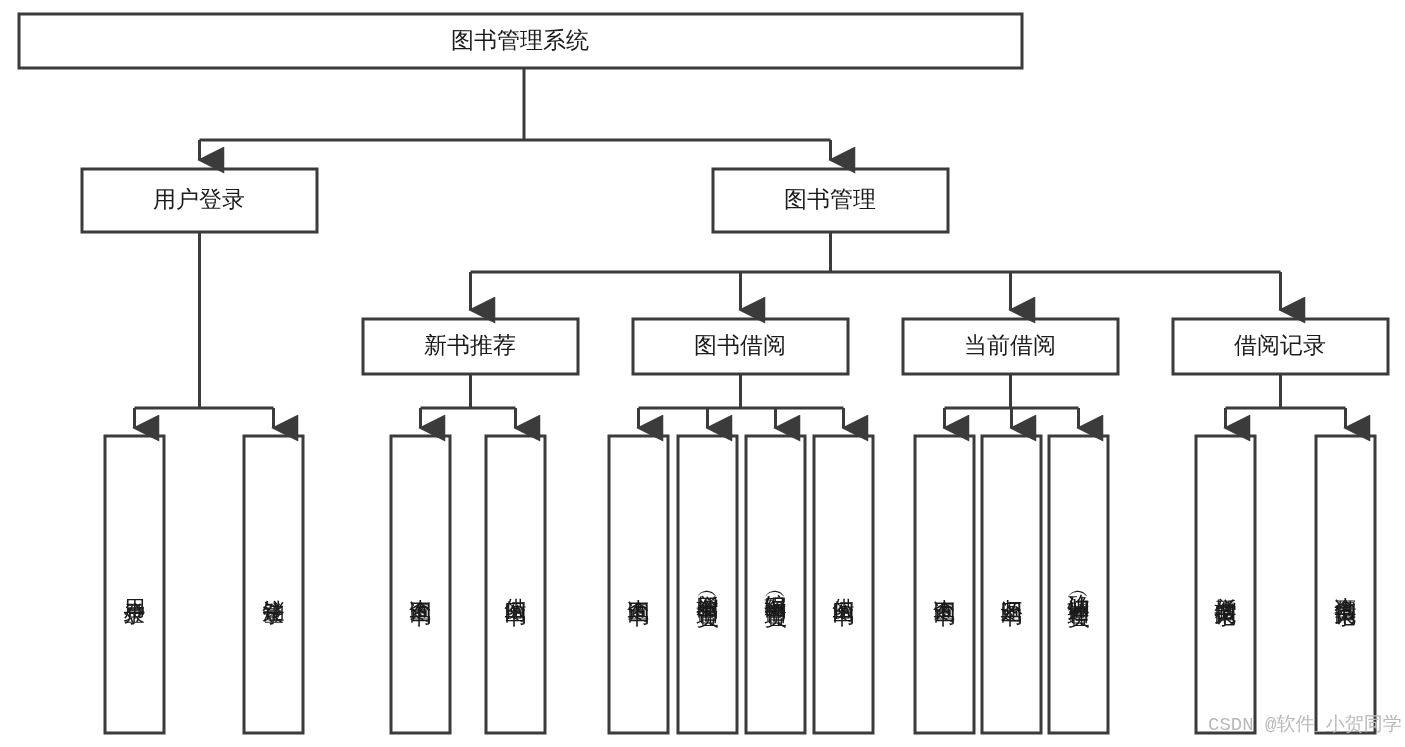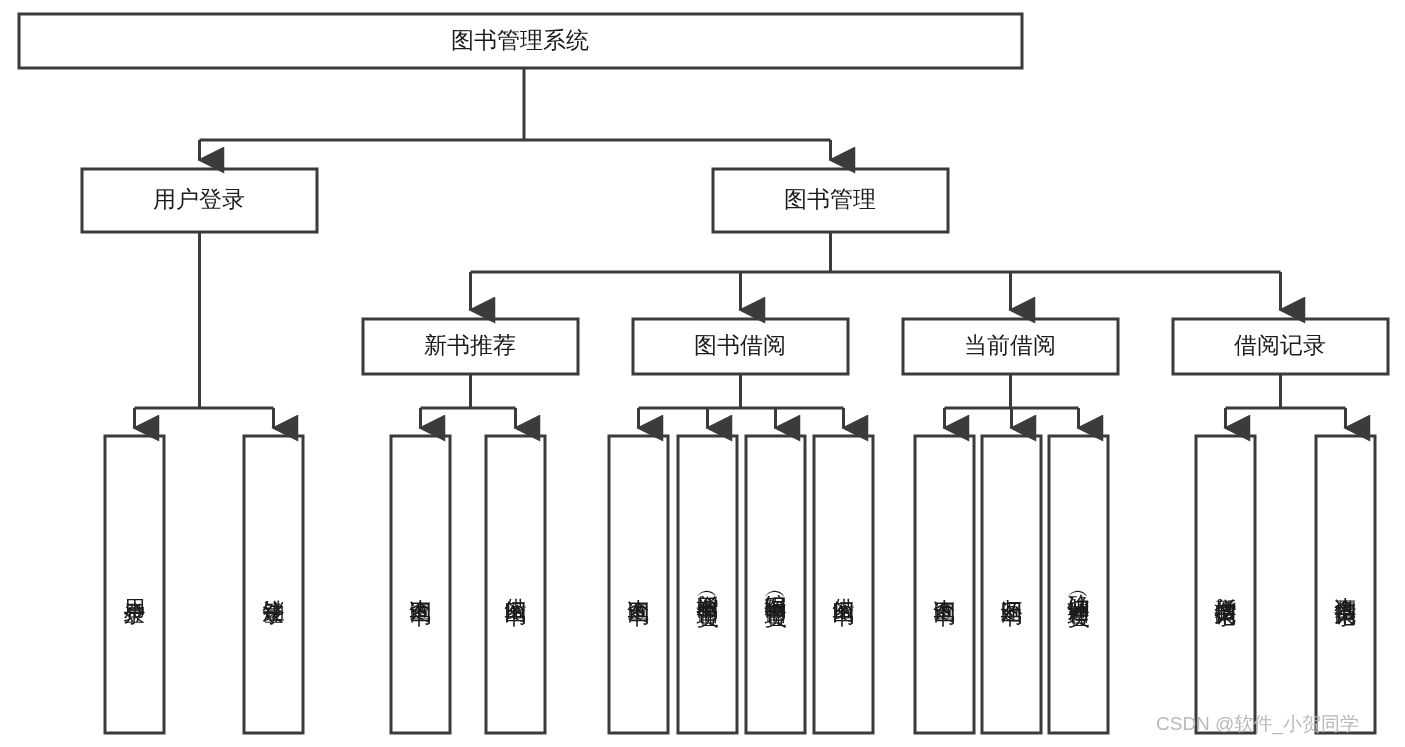--- a/index.html
+++ b/index.html
@@ -59,24 +59,24 @@
     line-height: 1;
     display: flex;
     align-items: center;
     justify-content: center;
     text-align: center;
     white-space: nowrap;
     pointer-events: none;
   }
   .watermark {
     position: absolute;
-    font-family: Liberation Sans, sans-serif;
+    font-family: Liberation Mono, monospace;
     font-size: 19px;
     color: #b9b9b9;
-    left: 1156px;
+    left: 1208px;
     top: 711px;
     white-space: nowrap;
     text-align: right;
   }
 </style>
 </head>
 <body>
 
 <div id="diagram-root">
 

